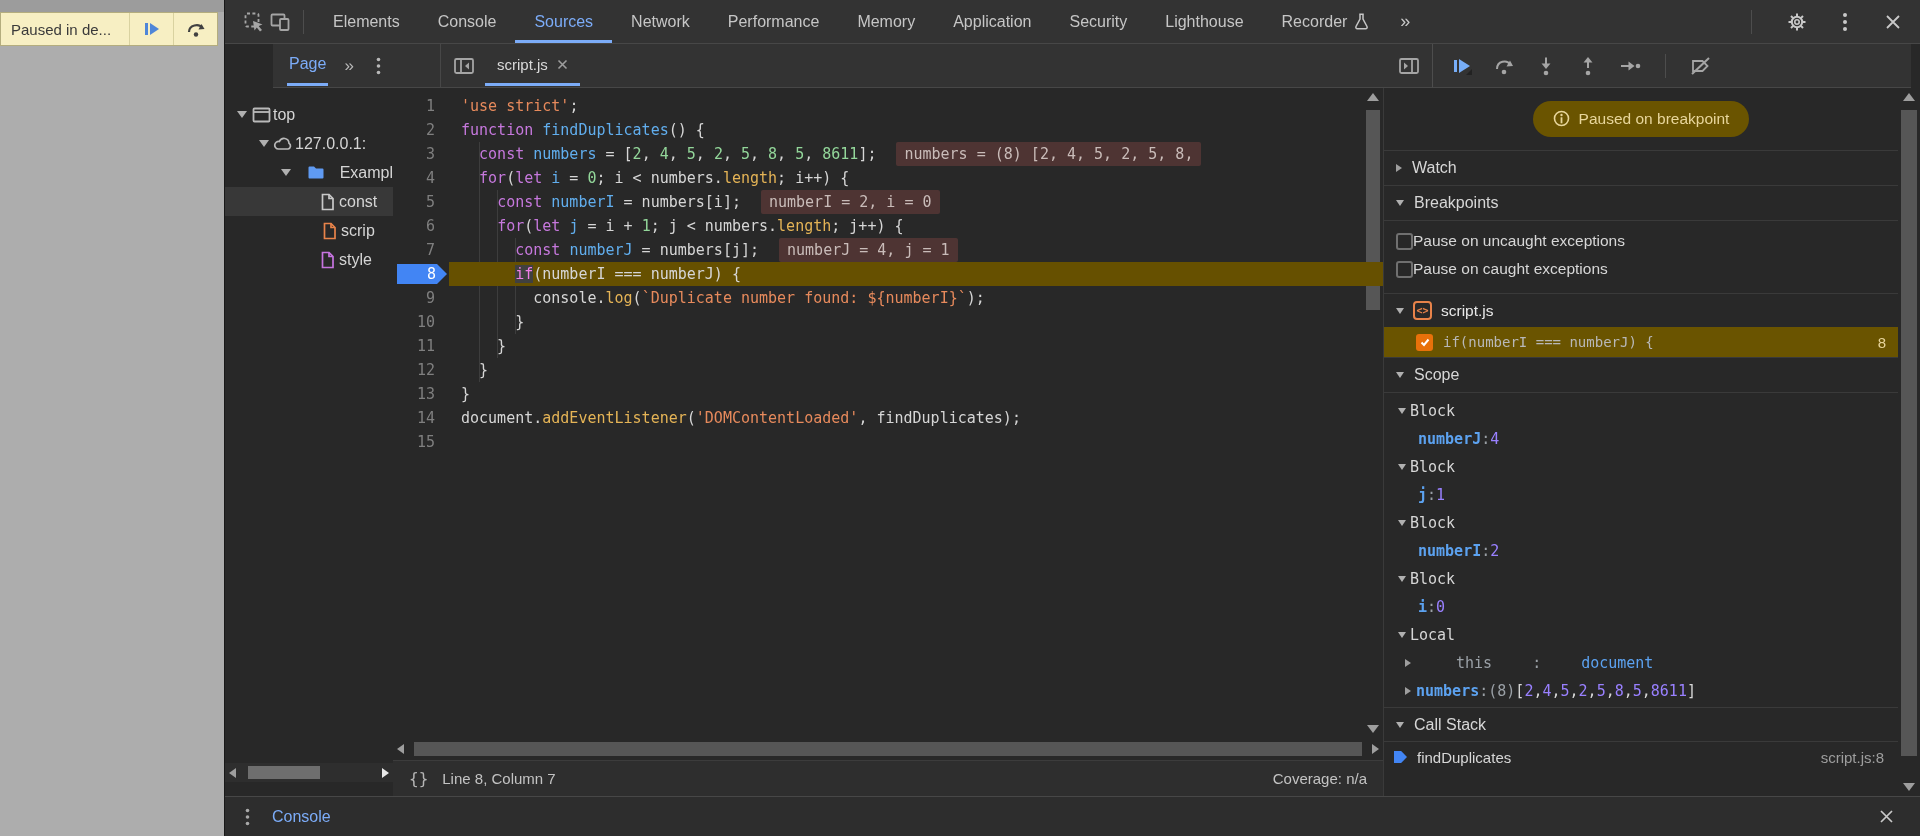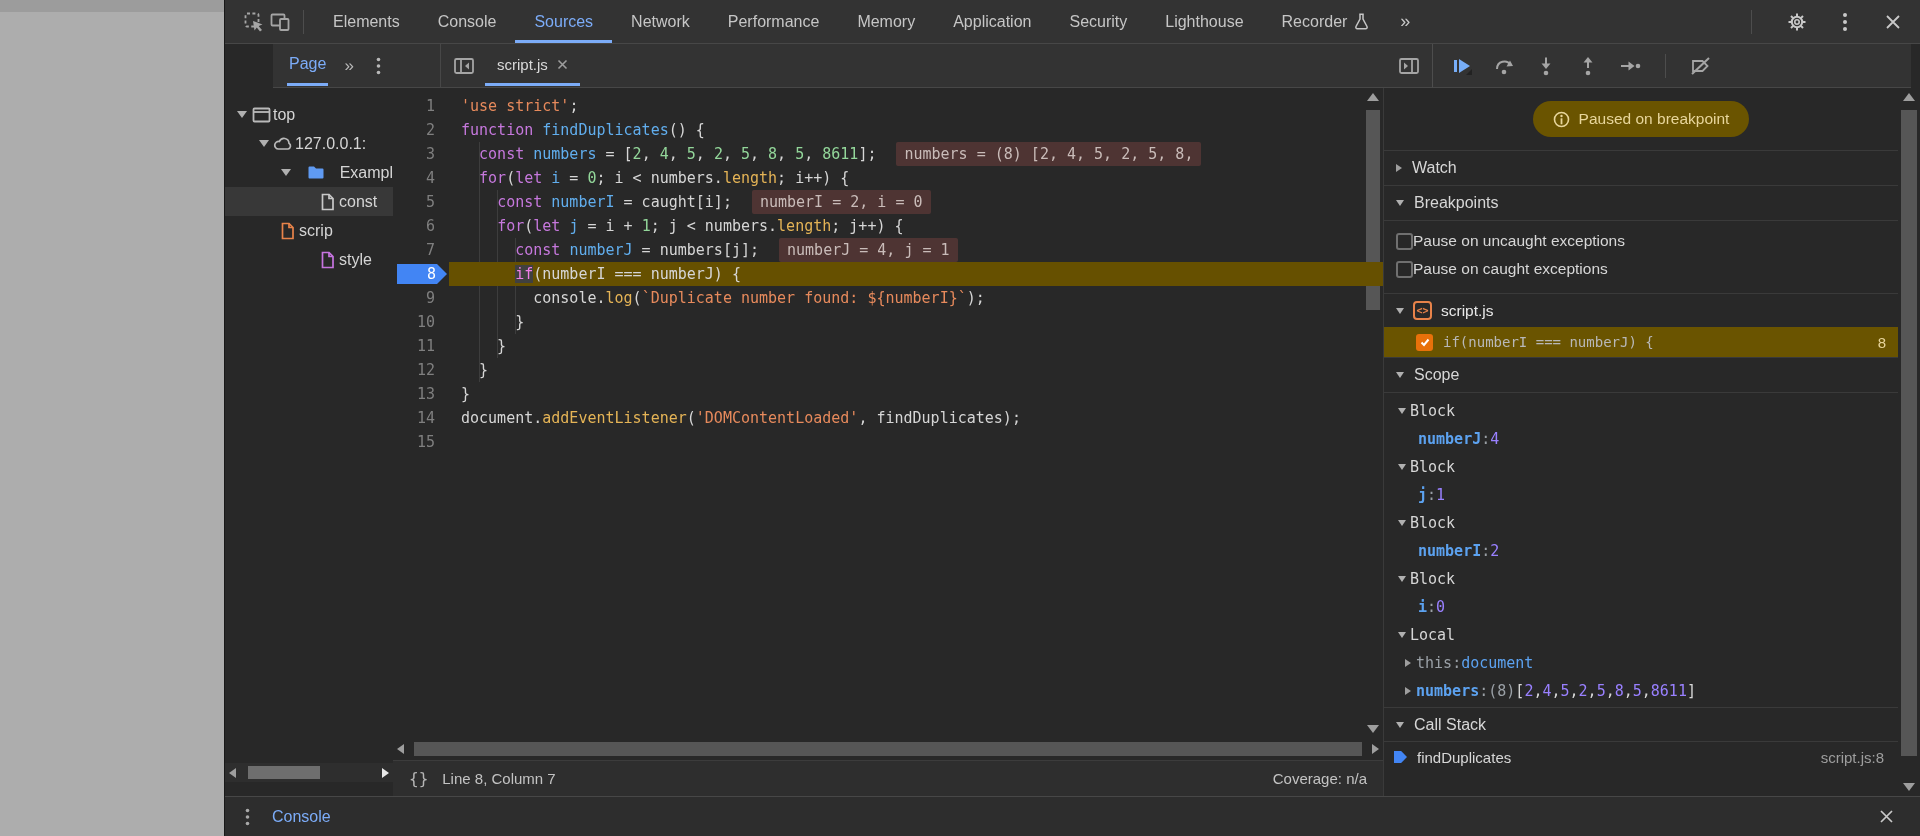--- a/index.html
+++ b/index.html
@@ -104,21 +104,21 @@
     width:0; height:0; border-left:6px solid transparent; border-right:6px solid transparent; border-bottom:8px solid #9e9e9e; }
   .vs-down { position:absolute; bottom:5px; left:50%; transform:translateX(-50%);
     width:0; height:0; border-left:6px solid transparent; border-right:6px solid transparent; border-top:8px solid #9e9e9e; }
   .vs-thumb { position:absolute; left:3px; right:3px; background:#565656; }
 
   
   #rightpanel { position:absolute; left:1159px; top:88px; right:0; bottom:40px; background:#282828; overflow:hidden; }
   #rp-content { position:absolute; left:0; top:0; right:22px; bottom:0; }
   #rp-scroll { position:absolute; right:0; top:0; width:22px; bottom:0; }
   #pill-row { height:62px; display:flex; align-items:center; justify-content:center; }
-  #paused-pill { display:flex; align-items:flex-end; gap:9px; background:#6a5400; color:#e8d69b;
+  #paused-pill { display:flex; align-items:flex-start; gap:9px; background:#6a5400; color:#e8d69b;
     border-radius:20px; padding:9px 20px; font-size:15.5px; cursor:default; }
   .section-h { height:35px; display:flex; align-items:center; padding:0 12px; gap:10px;
     border-top:1px solid #3a3a3a; font-size:16px; color:#d7d7d7; cursor:pointer; }
   .sec-tri-d { width:0;height:0;border-left:4.5px solid transparent;border-right:4.5px solid transparent;border-top:6px solid #b0b0b0; }
   .sec-tri-r { width:0;height:0;border-top:4.5px solid transparent;border-bottom:4.5px solid transparent;border-left:6px solid #9e9e9e; }
   .chk-row { height:28px; display:flex; align-items:center; gap:0; padding-left:12px;
     font-size:15.5px; color:#d7d7d7; cursor:pointer; }
   .checkbox { width:17px; height:17px; border:2px solid #707070; border-radius:3px; background:transparent; flex:none; }
   #bp-group { border-top:1px solid #3a3a3a; margin-top:6px; }
   #bp-file-row { height:33px; display:flex; align-items:center; gap:9px; padding-left:12px;
@@ -151,20 +151,36 @@
     border-top:1px solid #474747; display:flex; align-items:center; padding:0 26px 0 20px; }
   #drawer-tab { color:#7cacf8; font-size:16px; margin-left:22px; cursor:pointer; }
   #drawer-spacer { flex:1; }
   svg { display:block; }
 </style>
 </head>
 <body>
 
 <div id="page-strip">
   <div id="page-topstrip"></div>
+  <div id="paused-bar">
+    <div class="pb-text">Paused in de...</div>
+    <div class="pb-btn">
+      <svg width="18" height="18" viewBox="0 0 18 18">
+        <rect x="2" y="3" width="3" height="12" fill="#4f86d8"></rect>
+        <polygon points="7,3 16,9 7,15" fill="#4f86d8"></polygon>
+      </svg>
+    </div>
+    <div class="pb-btn">
+      <svg width="20" height="18" viewBox="0 0 20 18">
+        <path d="M3 12 C3 5, 13 3, 16 8" stroke="#414141" stroke-width="2.2" fill="none"></path>
+        <polygon points="12.5,9.5 18.5,9 15.5,4" fill="#414141"></polygon>
+        <circle cx="10" cy="14.5" r="2.2" fill="#414141"></circle>
+      </svg>
+    </div>
+  </div>
 </div>
 
 <div id="devtools">
 
   <div id="main-toolbar">
     <div class="tb-icon">
       <svg width="22" height="22" viewBox="0 0 22 22">
         <rect x="2.5" y="2.5" width="13" height="13" rx="1.5" fill="none" stroke="#a5a5a5" stroke-width="1.8" stroke-dasharray="3 2.4"></rect>
         <polygon points="10,10 19.5,13.5 15.5,15 19,19 17,20.5 13.8,16.5 11.5,19.5" fill="#a5a5a5"></polygon>
       </svg>
@@ -361,21 +377,21 @@
         <div class="tree-row selected" style="padding-left: 76px;">
           <span class="tree-exp"></span>
           <span class="tree-ico">
             <svg width="15" height="18" viewBox="0 0 15 18">
               <path d="M2.5 1.5 H9 L13 5.5 V16.5 H2.5 Z" fill="none" stroke="#c9c9c9" stroke-width="1.7"></path>
               <path d="M9 1.5 V5.5 H13" fill="none" stroke="#c9c9c9" stroke-width="1.7"></path>
             </svg>
           </span>
           <span>const</span>
         </div>
-        <div class="tree-row" style="padding-left: 36px;">
+        <div class="tree-row" style="padding-left: 78px;">
           <span class="tree-exp"></span>
           <span class="tree-ico">
             <svg width="15" height="18" viewBox="0 0 15 18">
               <path d="M2.5 1.5 H9 L13 5.5 V16.5 H2.5 Z" fill="none" stroke="#e8834a" stroke-width="1.7"></path>
               <path d="M9 1.5 V5.5 H13" fill="none" stroke="#e8834a" stroke-width="1.7"></path>
             </svg>
           </span>
           <span>scrip</span>
         </div>
         <div class="tree-row" style="padding-left: 76px;">
@@ -417,21 +433,21 @@
           <div class="gut-cell">15</div>
         </div>
       <div id="code-col" class="mono">
           <div class="iguide" style="left: 30px; top: 54px; height: 240px;"></div>
           <div class="iguide" style="left: 48px; top: 102px; height: 168px;"></div>
           <div class="iguide" style="left: 66px; top: 150px; height: 96px;"></div>
           <div class="code-line"><span class="tk-s">'use strict'</span><span class="tk-t">;</span></div>
           <div class="code-line"><span class="tk-k">function</span><span class="tk-t"> </span><span class="tk-v">findDuplicates</span><span class="tk-t">() {</span></div>
           <div class="code-line"><span class="tk-t">  </span><span class="tk-k">const</span><span class="tk-t"> </span><span class="tk-v">numbers</span><span class="tk-t"> = [</span><span class="tk-n">2</span><span class="tk-t">, </span><span class="tk-n">4</span><span class="tk-t">, </span><span class="tk-n">5</span><span class="tk-t">, </span><span class="tk-n">2</span><span class="tk-t">, </span><span class="tk-n">5</span><span class="tk-t">, </span><span class="tk-n">8</span><span class="tk-t">, </span><span class="tk-n">5</span><span class="tk-t">, </span><span class="tk-n">8611</span><span class="tk-t">];</span><span class="ann">numbers = (8) [2, 4, 5, 2, 5, 8,</span></div>
           <div class="code-line"><span class="tk-t">  </span><span class="tk-k">for</span><span class="tk-t">(</span><span class="tk-k">let</span><span class="tk-t"> </span><span class="tk-v">i</span><span class="tk-t"> = </span><span class="tk-n">0</span><span class="tk-t">; i &lt; numbers.</span><span class="tk-p">length</span><span class="tk-t">; i++) {</span></div>
-          <div class="code-line"><span class="tk-t">    </span><span class="tk-k">const</span><span class="tk-t"> </span><span class="tk-v">numberI</span><span class="tk-t"> = caught[i];</span><span class="ann">numberI = 2, i = 0</span></div>
+          <div class="code-line"><span class="tk-t">    </span><span class="tk-k">const</span><span class="tk-t"> </span><span class="tk-v">numberI</span><span class="tk-t"> = numbers[i];</span><span class="ann">numberI = 2, i = 0</span></div>
           <div class="code-line"><span class="tk-t">    </span><span class="tk-k">for</span><span class="tk-t">(</span><span class="tk-k">let</span><span class="tk-t"> </span><span class="tk-v">j</span><span class="tk-t"> = i + </span><span class="tk-n">1</span><span class="tk-t">; j &lt; numbers.</span><span class="tk-p">length</span><span class="tk-t">; j++) {</span></div>
           <div class="code-line"><span class="tk-t">      </span><span class="tk-k">const</span><span class="tk-t"> </span><span class="tk-v">numberJ</span><span class="tk-t"> = numbers[j];</span><span class="ann">numberJ = 4, j = 1</span></div>
           <div class="code-line exec"><span class="tk-t">      </span><span class="tk-x">if</span><span class="tk-t">(numberI === numberJ) {</span></div>
           <div class="code-line"><span class="tk-t">        console.</span><span class="tk-p">log</span><span class="tk-t">(</span><span class="tk-s">`Duplicate number found: ${numberI}`</span><span class="tk-t">);</span></div>
           <div class="code-line"><span class="tk-t">      }</span></div>
           <div class="code-line"><span class="tk-t">    }</span></div>
           <div class="code-line"><span class="tk-t">  }</span></div>
           <div class="code-line"><span class="tk-t">}</span></div>
           <div class="code-line"><span class="tk-t">document.</span><span class="tk-p">addEventListener</span><span class="tk-t">(</span><span class="tk-s">'DOMContentLoaded'</span><span class="tk-t">, findDuplicates);</span></div>
           <div class="code-line"></div>
@@ -549,21 +565,21 @@
             <span class="sk-nm">i</span>
             <span class="sk-mut">: </span>
             <span class="sk-val">0</span>
           </div>
           <div class="scope-row scope-group">
             <span class="exp">
               <span class="sec-tri-d"></span>
             </span>
             <span>Local</span>
           </div>
-          <div class="scope-row scope-var" style="padding-left: 16px;">
+          <div class="scope-row scope-var" style="padding-left: 16px; gap: 40px;">
             <span class="exp">
               <span class="sec-tri-r"></span>
             </span>
             <span class="sk-mut">this</span>
             <span class="sk-mut">: </span>
             <span class="sk-doc">document</span>
           </div>
           <div class="scope-row scope-var" style="padding-left: 16px;">
             <span class="exp">
               <span class="sec-tri-r"></span>

